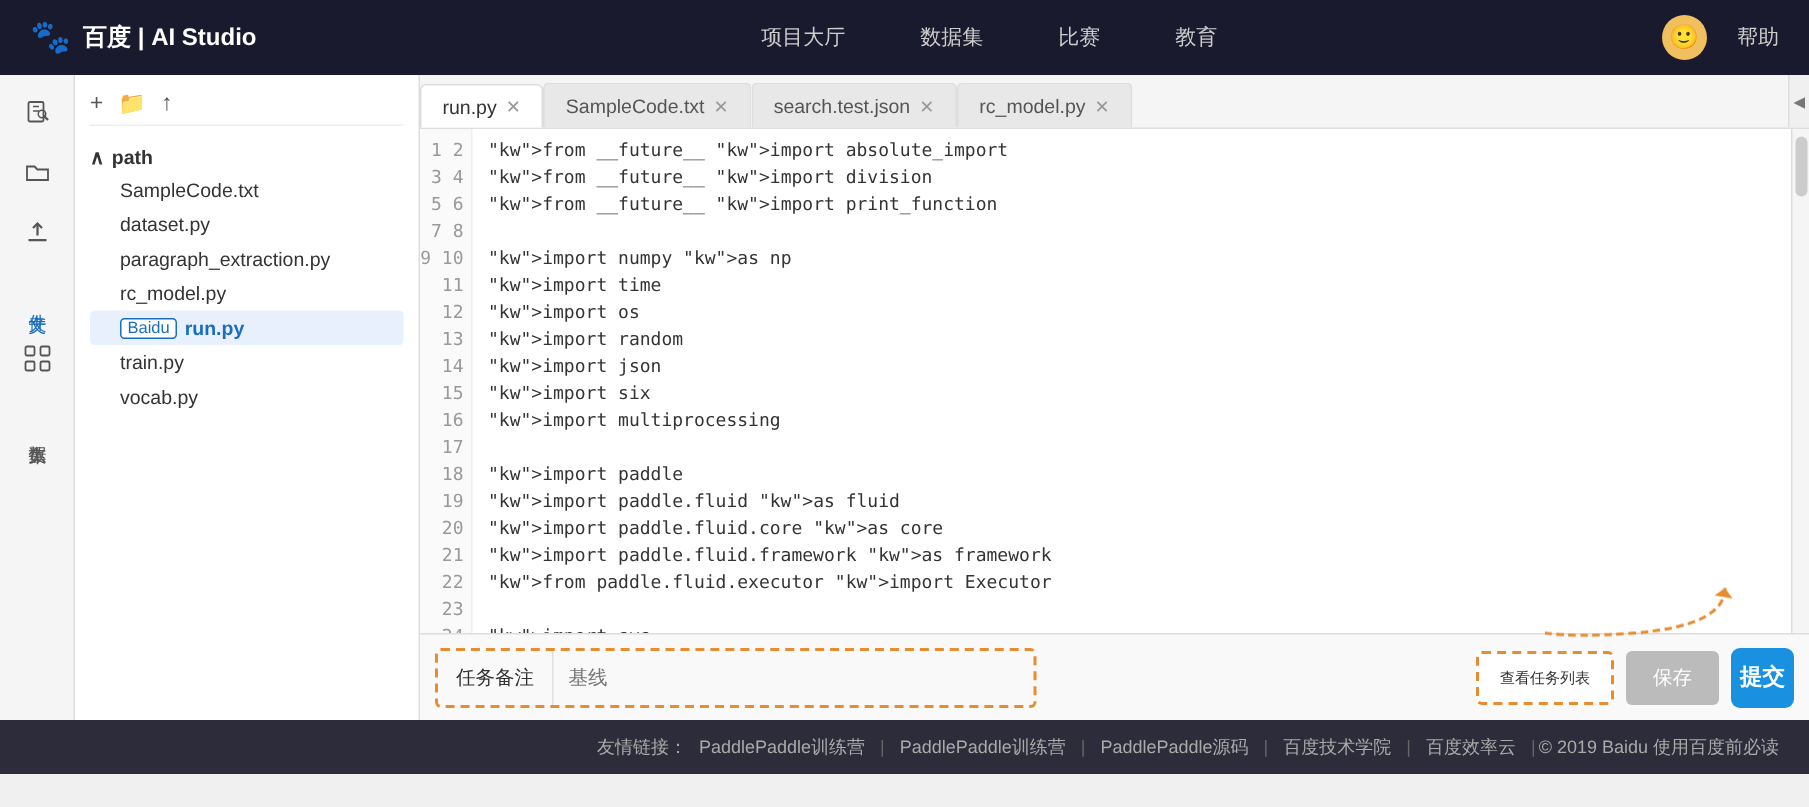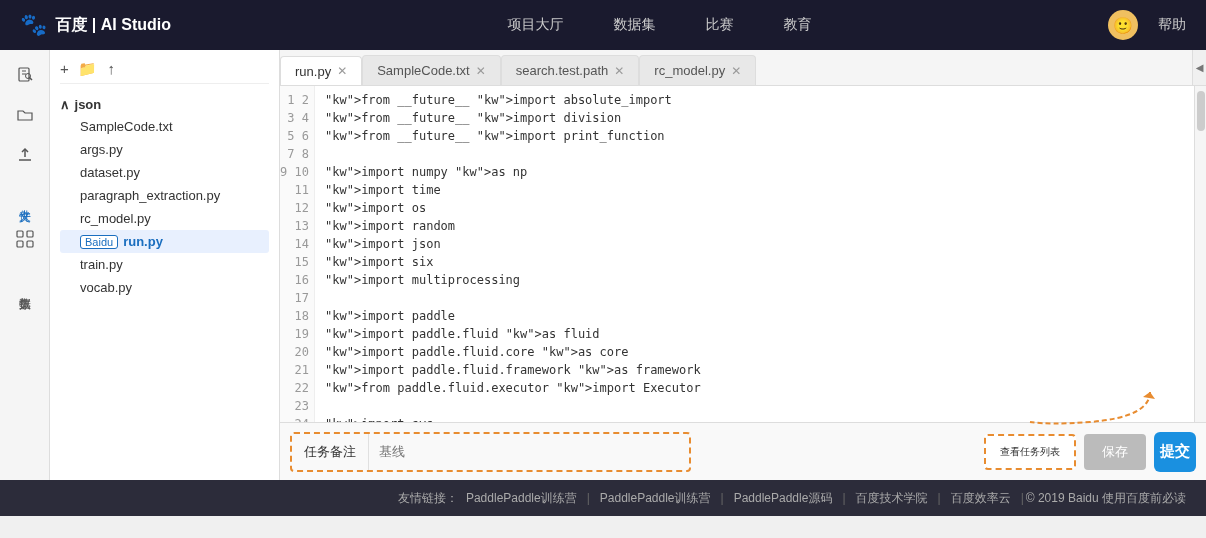--- a/index.html
+++ b/index.html
@@ -353,24 +353,23 @@
   </div>
 
   <div class="file-tree">
     <div class="file-tree-header">
       <span class="file-tree-icon">+</span>
       <span class="file-tree-icon">📁</span>
       <span class="file-tree-icon">↑</span>
     </div>
     <div class="folder-item">
       <span>∧</span>
-      <span>json</span>
+      <span>path</span>
     </div>
     <div class="file-item">SampleCode.txt</div>
-    <div class="file-item">args.py</div>
     <div class="file-item">dataset.py</div>
     <div class="file-item">paragraph_extraction.py</div>
     <div class="file-item">rc_model.py</div>
     <div class="file-item main-tag active">
       <span class="main-badge">Baidu</span>
       <span class="active-file">run.py</span>
     </div>
     <div class="file-item">train.py</div>
     <div class="file-item">vocab.py</div>
   </div>
@@ -380,21 +379,21 @@
     <div class="editor-tabs">
       <div class="tab active">
         <span>run.py</span>
         <span class="tab-close">✕</span>
       </div>
       <div class="tab">
         <span>SampleCode.txt</span>
         <span class="tab-close">✕</span>
       </div>
       <div class="tab">
-        <span>search.test.path</span>
+        <span>search.test.json</span>
         <span class="tab-close">✕</span>
       </div>
       <div class="tab">
         <span>rc_model.py</span>
         <span class="tab-close">✕</span>
       </div>
       <div class="collapse-btn">◀</div>
     </div>
 
     <div class="code-editor">

